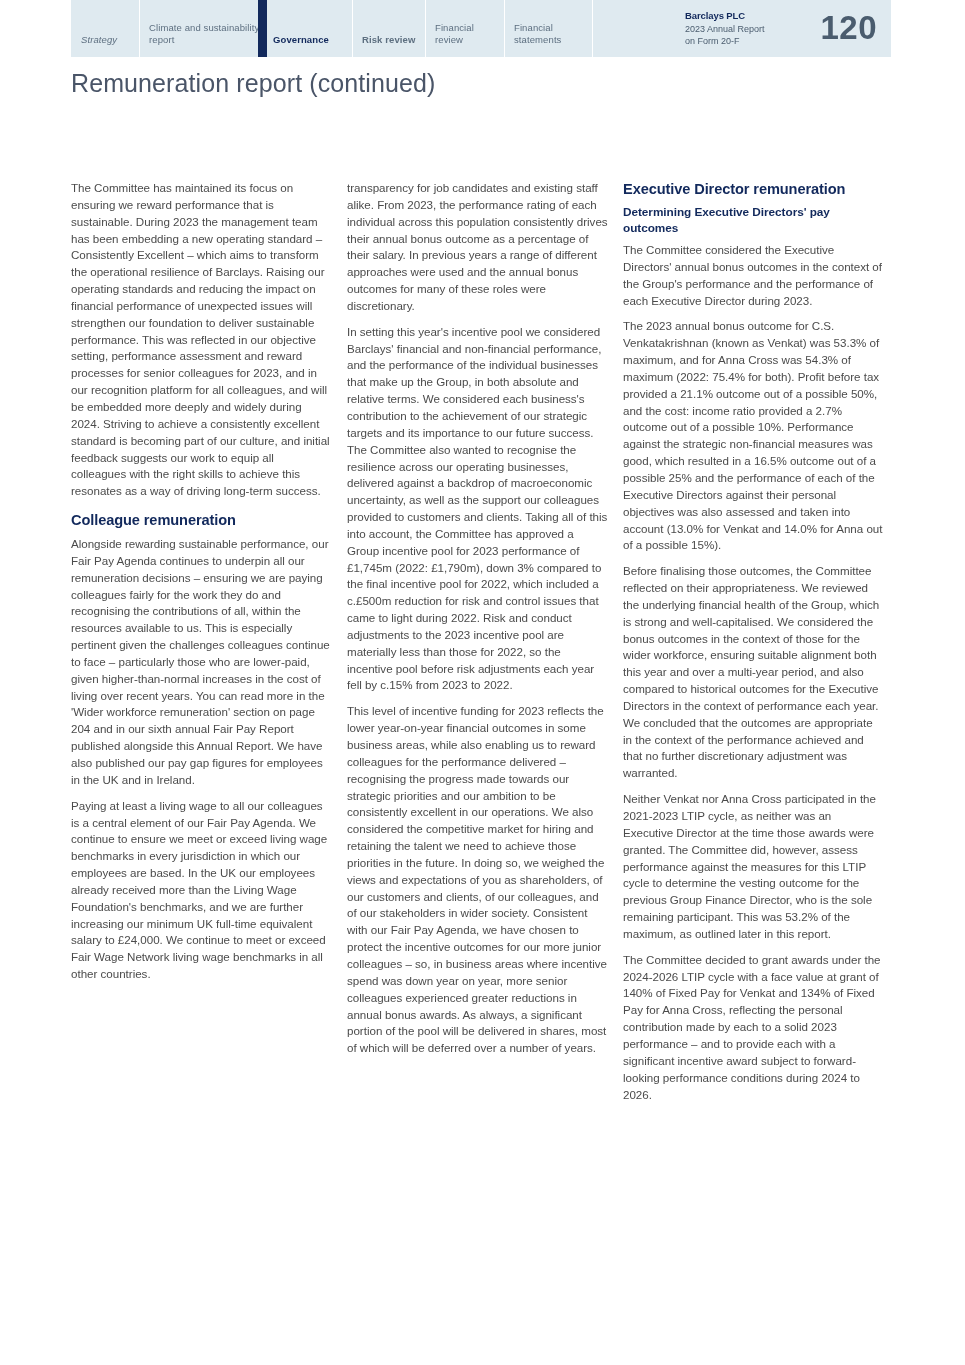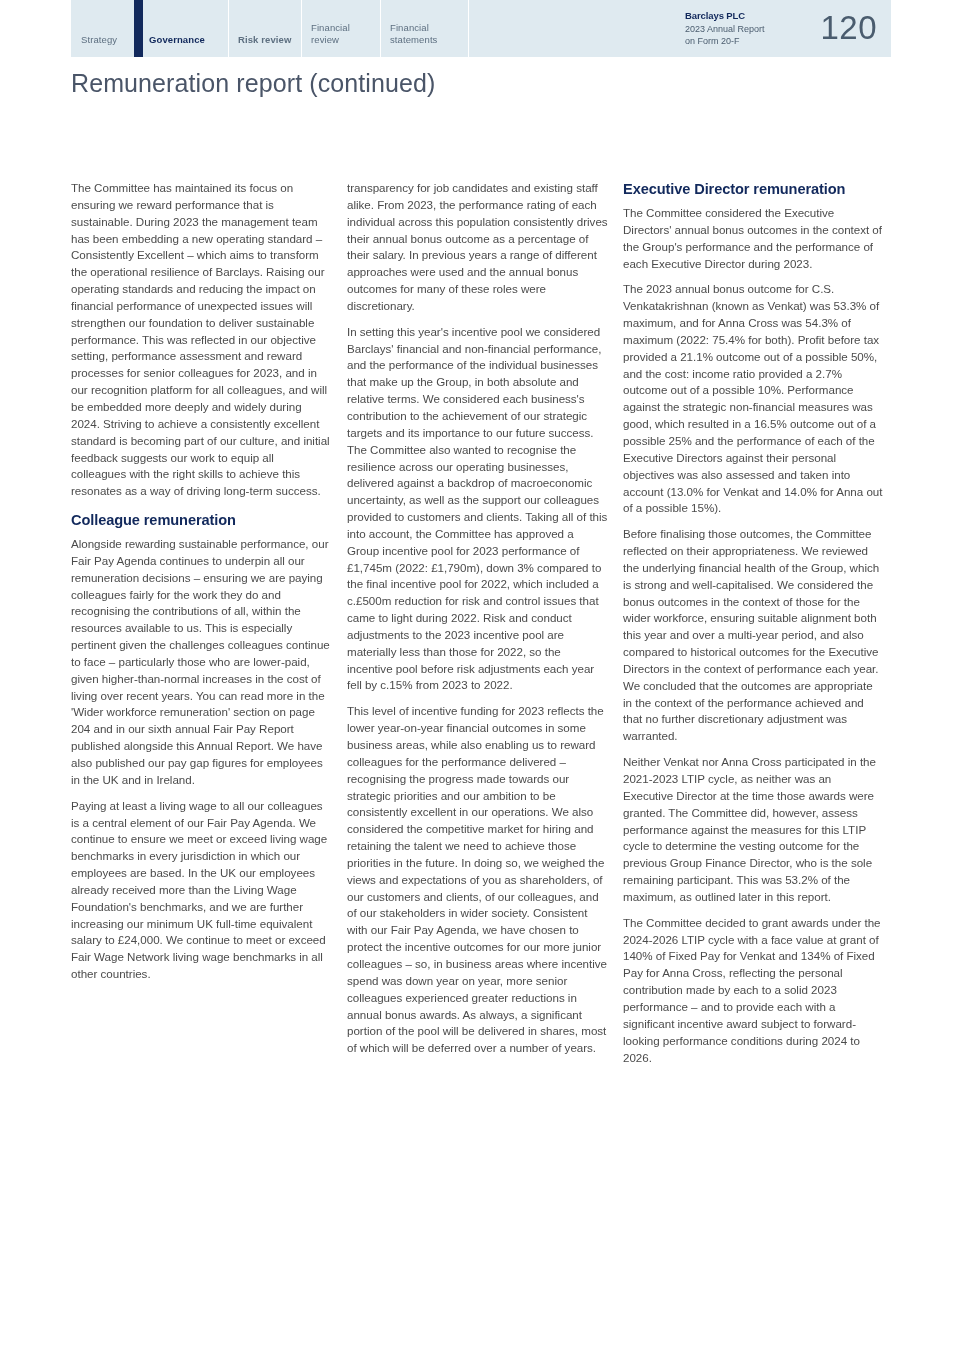--- a/index.html
+++ b/index.html
@@ -40,21 +40,21 @@
   }
   .nav-tab + .nav-tab::before {
     content: "";
     position: absolute;
     left: 0;
     top: 0;
     bottom: 0;
     width: 1px;
     background: #ffffff;
   }
-  .nav-tab.w-strategy { width: 68px; }
+  .nav-tab.w-strategy { width: 68px; font-style: italic; }
   .nav-tab.w-climate  { width: 124px; }
   .nav-tab.w-gov      { width: 89px; }
   .nav-tab.w-risk     { width: 73px; font-weight: bold; }
   .nav-tab.w-finrev   { width: 79px; }
   .nav-tab.w-finstat  { width: 88px; }
   .nav-tab.w-spacer   { flex: 1 1 auto; }
 
   .nav-tab.active {
     font-weight: bold;
     color: #12295c;
@@ -88,21 +88,21 @@
     font-size: 9.5px;
     letter-spacing: -0.1px;
   }
   .page-number {
     position: absolute;
     right: 14px;
     top: 8px;
     font-size: 33px;
     line-height: 40px;
     color: #4a5c6e;
-    font-weight: 400;
+    font-weight: 700;
     letter-spacing: 0.5px;
   }
 
   
   .page-title {
     position: absolute;
     left: 71px;
     top: 50px;
     font-size: 25px;
     line-height: 32px;
@@ -147,20 +147,23 @@
     color: #12295c;
     letter-spacing: -0.05px;
   }
 </style>
 </head>
 <body>
 
 <div class="nav-bar">
   <div class="nav-tab w-strategy">
     <span>Strategy</span>
+  </div>
+  <div class="nav-tab w-climate">
+    <span>Climate and sustainability report</span>
   </div>
   <div class="nav-tab w-gov active">
     <span>Governance</span>
   </div>
   <div class="nav-tab w-risk">
     <span>Risk review</span>
   </div>
   <div class="nav-tab w-finrev">
     <span>Financial review</span>
   </div>
@@ -186,19 +189,20 @@
       <p>Alongside rewarding sustainable performance, our Fair Pay Agenda continues to underpin all our remuneration decisions – ensuring we are paying colleagues fairly for the work they do and recognising the contributions of all, within the resources available to us. This is especially pertinent given the challenges colleagues continue to face – particularly those who are lower-paid, given higher-than-normal increases in the cost of living over recent years. You can read more in the 'Wider workforce remuneration' section on page 204 and in our sixth annual Fair Pay Report published alongside this Annual Report. We have also published our pay gap figures for employees in the UK and in Ireland.</p>
       <p>Paying at least a living wage to all our colleagues is a central element of our Fair Pay Agenda. We continue to ensure we meet or exceed living wage benchmarks in every jurisdiction in which our employees are based. In the UK our employees already received more than the Living Wage Foundation's benchmarks, and we are further increasing our minimum UK full-time equivalent salary to £24,000. We continue to meet or exceed Fair Wage Network living wage benchmarks in all other countries.</p>
     </div>
   <div class="col">
       <p>transparency for job candidates and existing staff alike. From 2023, the performance rating of each individual across this population consistently drives their annual bonus outcome as a percentage of their salary. In previous years a range of different approaches were used and the annual bonus outcomes for many of these roles were discretionary.</p>
       <p>In setting this year's incentive pool we considered Barclays' financial and non-financial performance, and the performance of the individual businesses that make up the Group, in both absolute and relative terms. We considered each business's contribution to the achievement of our strategic targets and its importance to our future success. The Committee also wanted to recognise the resilience across our operating businesses, delivered against a backdrop of macroeconomic uncertainty, as well as the support our colleagues provided to customers and clients. Taking all of this into account, the Committee has approved a Group incentive pool for 2023 performance of £1,745m (2022: £1,790m), down 3% compared to the final incentive pool for 2022, which included a c.£500m reduction for risk and control issues that came to light during 2022. Risk and conduct adjustments to the 2023 incentive pool are materially less than those for 2022, so the incentive pool before risk adjustments each year fell by c.15% from 2023 to 2022.</p>
       <p>This level of incentive funding for 2023 reflects the lower year-on-year financial outcomes in some business areas, while also enabling us to reward colleagues for the performance delivered – recognising the progress made towards our strategic priorities and our ambition to be consistently excellent in our operations. We also considered the competitive market for hiring and retaining the talent we need to achieve those priorities in the future. In doing so, we weighed the views and expectations of you as shareholders, of our customers and clients, of our colleagues, and of our stakeholders in wider society. Consistent with our Fair Pay Agenda, we have chosen to protect the incentive outcomes for our more junior colleagues – so, in business areas where incentive spend was down year on year, more senior colleagues experienced greater reductions in annual bonus awards. As always, a significant portion of the pool will be delivered in shares, most of which will be deferred over a number of years.</p>
     </div>
   <div class="col">
       <h2 class="section-head first">Executive Director remuneration</h2>
+      <h3 class="sub-head">Determining Executive Directors' pay outcomes</h3>
       <p>The Committee considered the Executive Directors' annual bonus outcomes in the context of the Group's performance and the performance of each Executive Director during 2023.</p>
       <p>The 2023 annual bonus outcome for C.S. Venkatakrishnan (known as Venkat) was 53.3% of maximum, and for Anna Cross was 54.3% of maximum (2022: 75.4% for both). Profit before tax provided a 21.1% outcome out of a possible 50%, and the cost: income ratio provided a 2.7% outcome out of a possible 10%. Performance against the strategic non-financial measures was good, which resulted in a 16.5% outcome out of a possible 25% and the performance of each of the Executive Directors against their personal objectives was also assessed and taken into account (13.0% for Venkat and 14.0% for Anna out of a possible 15%).</p>
       <p>Before finalising those outcomes, the Committee reflected on their appropriateness. We reviewed the underlying financial health of the Group, which is strong and well-capitalised. We considered the bonus outcomes in the context of those for the wider workforce, ensuring suitable alignment both this year and over a multi-year period, and also compared to historical outcomes for the Executive Directors in the context of performance each year. We concluded that the outcomes are appropriate in the context of the performance achieved and that no further discretionary adjustment was warranted.</p>
       <p>Neither Venkat nor Anna Cross participated in the 2021-2023 LTIP cycle, as neither was an Executive Director at the time those awards were granted. The Committee did, however, assess performance against the measures for this LTIP cycle to determine the vesting outcome for the previous Group Finance Director, who is the sole remaining participant. This was 53.2% of the maximum, as outlined later in this report.</p>
       <p>The Committee decided to grant awards under the 2024-2026 LTIP cycle with a face value at grant of 140% of Fixed Pay for Venkat and 134% of Fixed Pay for Anna Cross, reflecting the personal contribution made by each to a solid 2023 performance – and to provide each with a significant incentive award subject to forward-looking performance conditions during 2024 to 2026.</p>
     </div>
 </div>
 
 </body></html>

